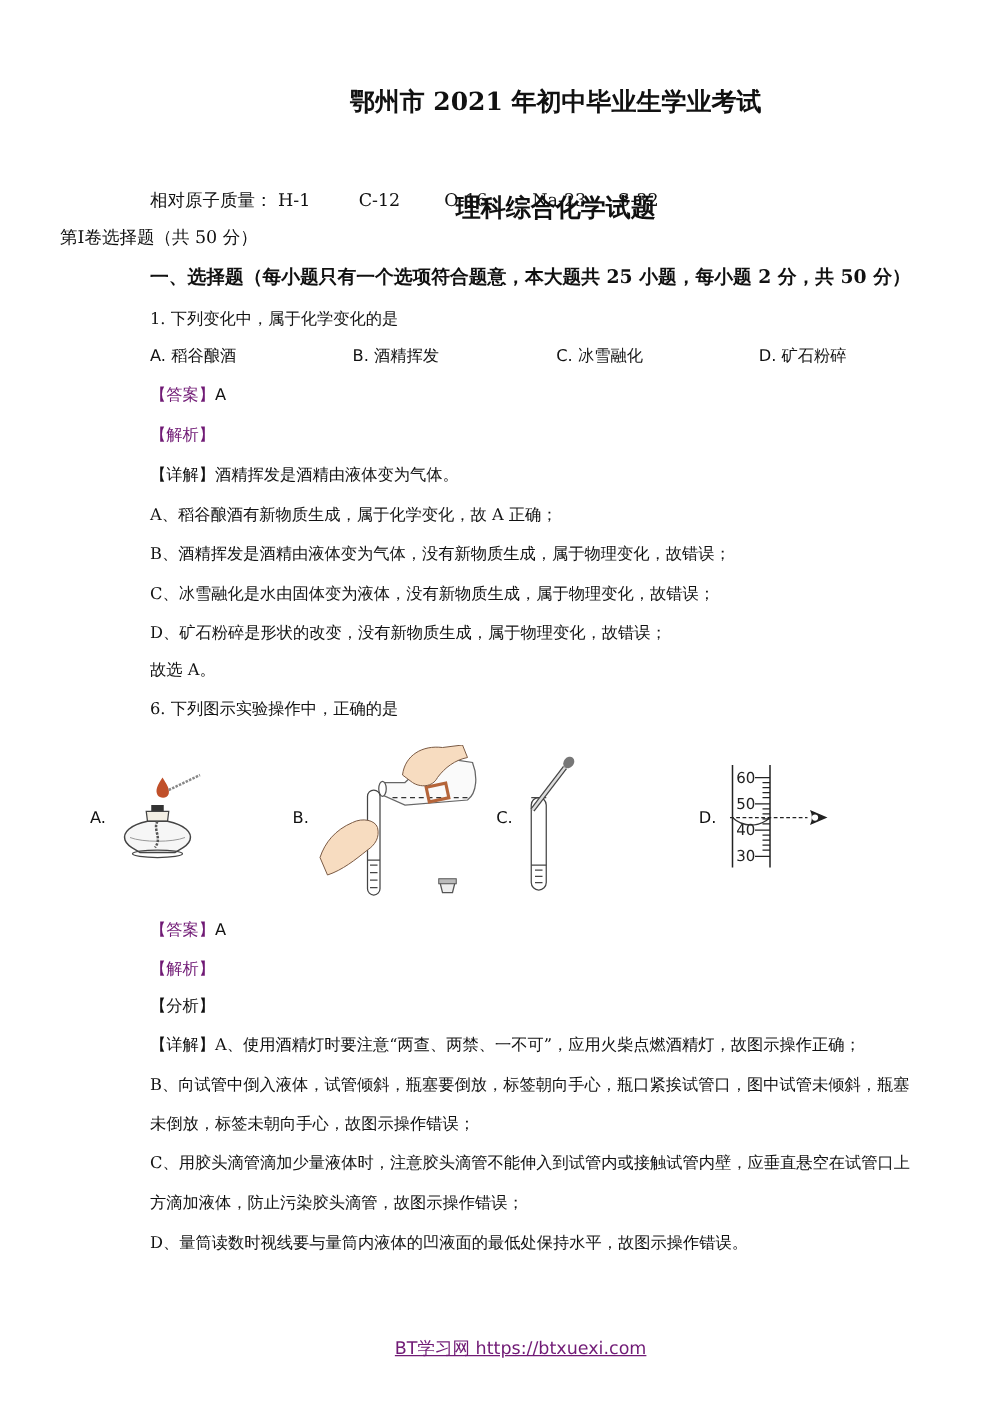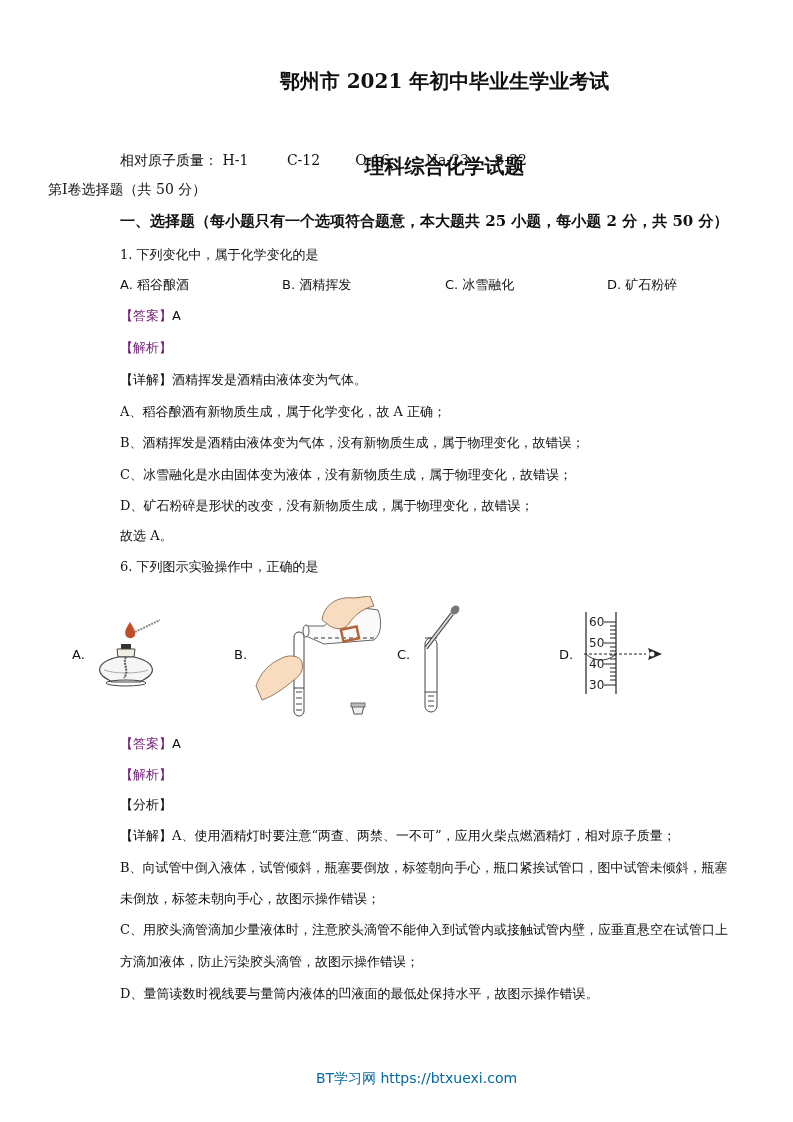--- a/index.html
+++ b/index.html
@@ -9,22 +9,22 @@
   .title1 { left:0; width:793px; text-align:center; top:68px; font-size:20px; font-weight:bold; }
   .title2 { left:0; width:793px; text-align:center; top:112px; font-size:20px; font-weight:bold;margin-top:41px; }
   .atomic { left:72px; top:152px; font-size:14px; font-weight:normal; }
   .atomic span { display:inline-block; }
   .sect { left:0; width:793px; top:181px; font-size:14px; font-weight:normal; }
   .part { left:72px; top:212px; font-size:15px; font-weight:bold; }
   .line { left:72px; font-size:13px; }
   .opt { font-size:13px; }
   .tag { color:#701a75; }
   .sans { font-family:"DejaVu Sans","Liberation Sans",sans-serif; }
-  .footer { left:0; width:737px; text-align:center; top:1070px; font-size:14px; color:#0369a1;
-            font-family:"DejaVu Sans","Liberation Sans",sans-serif; }
+  .footer { left:0; width:737px; text-align:center; top:1070px; font-size:14px; color:#701a75;
+            font-family:"DejaVu Sans","Liberation Sans",sans-serif;text-decoration:underline; }
   .fig { position:absolute; }
   .figlabel { position:absolute; font-size:13px; font-family:"DejaVu Sans","Liberation Sans",sans-serif; }
 </style>
 </head>
 <body>
 
 <div class="abs title1">鄂州市 2021 年初中毕业生学业考试</div>
 <div class="abs title2">理科综合化学试题</div>
 <div class="abs atomic">
   <span>相对原子质量：</span><span style="width:0"></span>
@@ -144,21 +144,21 @@
   <path d="M64 38 L78 44 L64 50 C66 46 66 42 64 38 Z" fill="#222"></path>
   <circle cx="68" cy="44" r="2.5" fill="#fff"></circle>
 </svg>
 
 <div class="abs line" style="top:735px">
   <span class="tag">【答案】</span><span class="sans">A</span>
 </div>
 <div class="abs line tag" style="top:766px">【解析】</div>
 <div class="abs line" style="top:796px">【分析】</div>
 <div class="abs line" style="top:827px">
-  <span>【详解】</span><span>A、使用酒精灯时要注意“两查、两禁、一不可”，应用火柴点燃酒精灯，相对原子质量；</span>
+  <span>【详解】</span><span>A、使用酒精灯时要注意“两查、两禁、一不可”，应用火柴点燃酒精灯，故图示操作正确；</span>
 </div>
 <div class="abs line" style="top:859px">B、向试管中倒入液体，试管倾斜，瓶塞要倒放，标签朝向手心，瓶口紧挨试管口，图中试管未倾斜，瓶塞</div>
 <div class="abs line" style="top:890px">未倒放，标签未朝向手心，故图示操作错误；</div>
 <div class="abs line" style="top:921px">C、用胶头滴管滴加少量液体时，注意胶头滴管不能伸入到试管内或接触试管内壁，应垂直悬空在试管口上</div>
 <div class="abs line" style="top:953px">方滴加液体，防止污染胶头滴管，故图示操作错误；</div>
 <div class="abs line" style="top:985px">D、量筒读数时视线要与量筒内液体的凹液面的最低处保持水平，故图示操作错误。</div>
 
 <div class="abs footer">BT学习网 https://btxuexi.com</div>
 
 </body></html>

